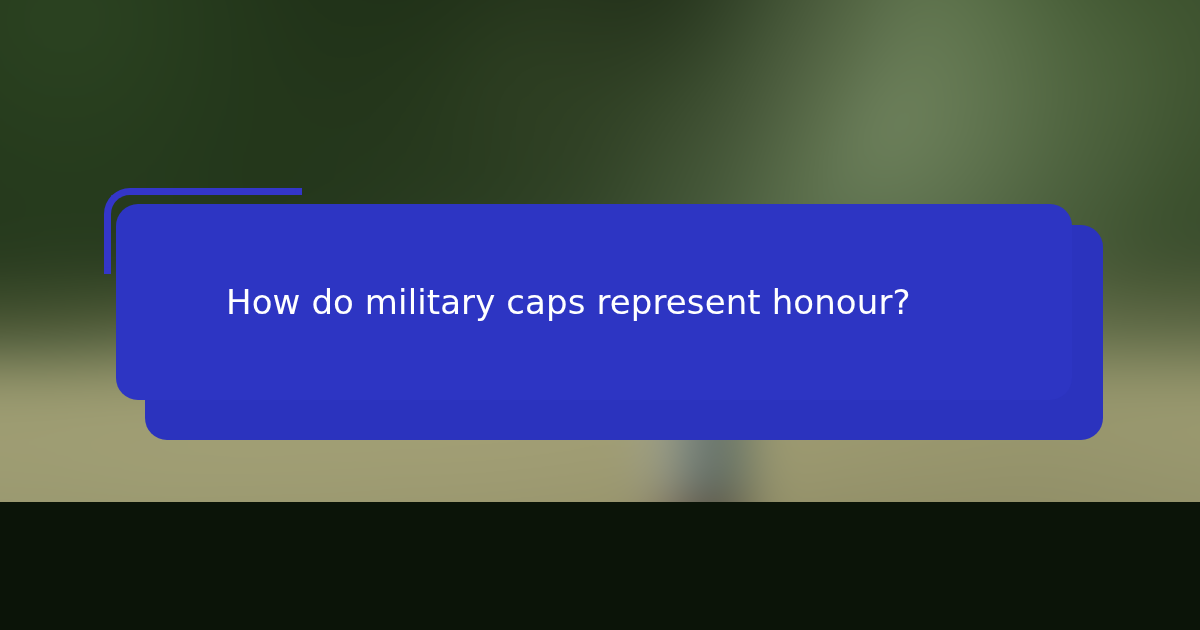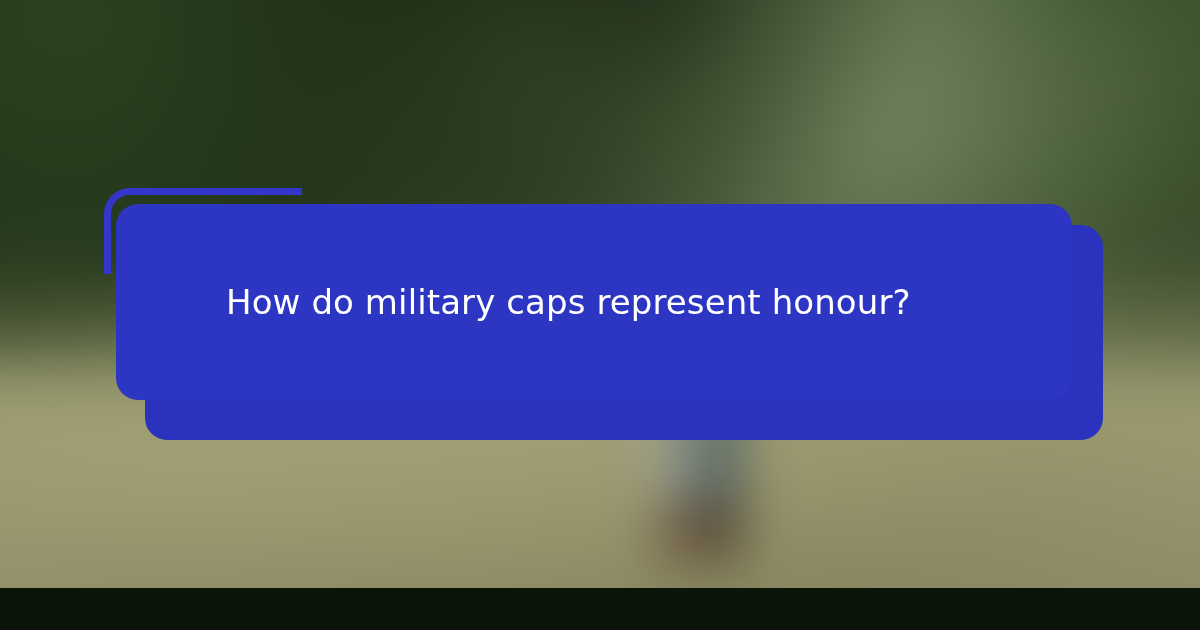--- a/index.html
+++ b/index.html
@@ -6,21 +6,21 @@
 
   html, body {
     width:1200px; height:630px;
     overflow:hidden;
     background:#0b1408;
     font-family:"DejaVu Sans", sans-serif;
   }
 
   #stage {
     position:relative;
-    width:1200px; height:588px;
+    width:1200px; height:502px;
     overflow:hidden;
   }
 
   
   .bg-photo {
     position:absolute;
     left:-60px; top:-60px;
     width:1320px; height:750px;
     filter:blur(26px) saturate(0.92);
     transform:scale(1.06);

